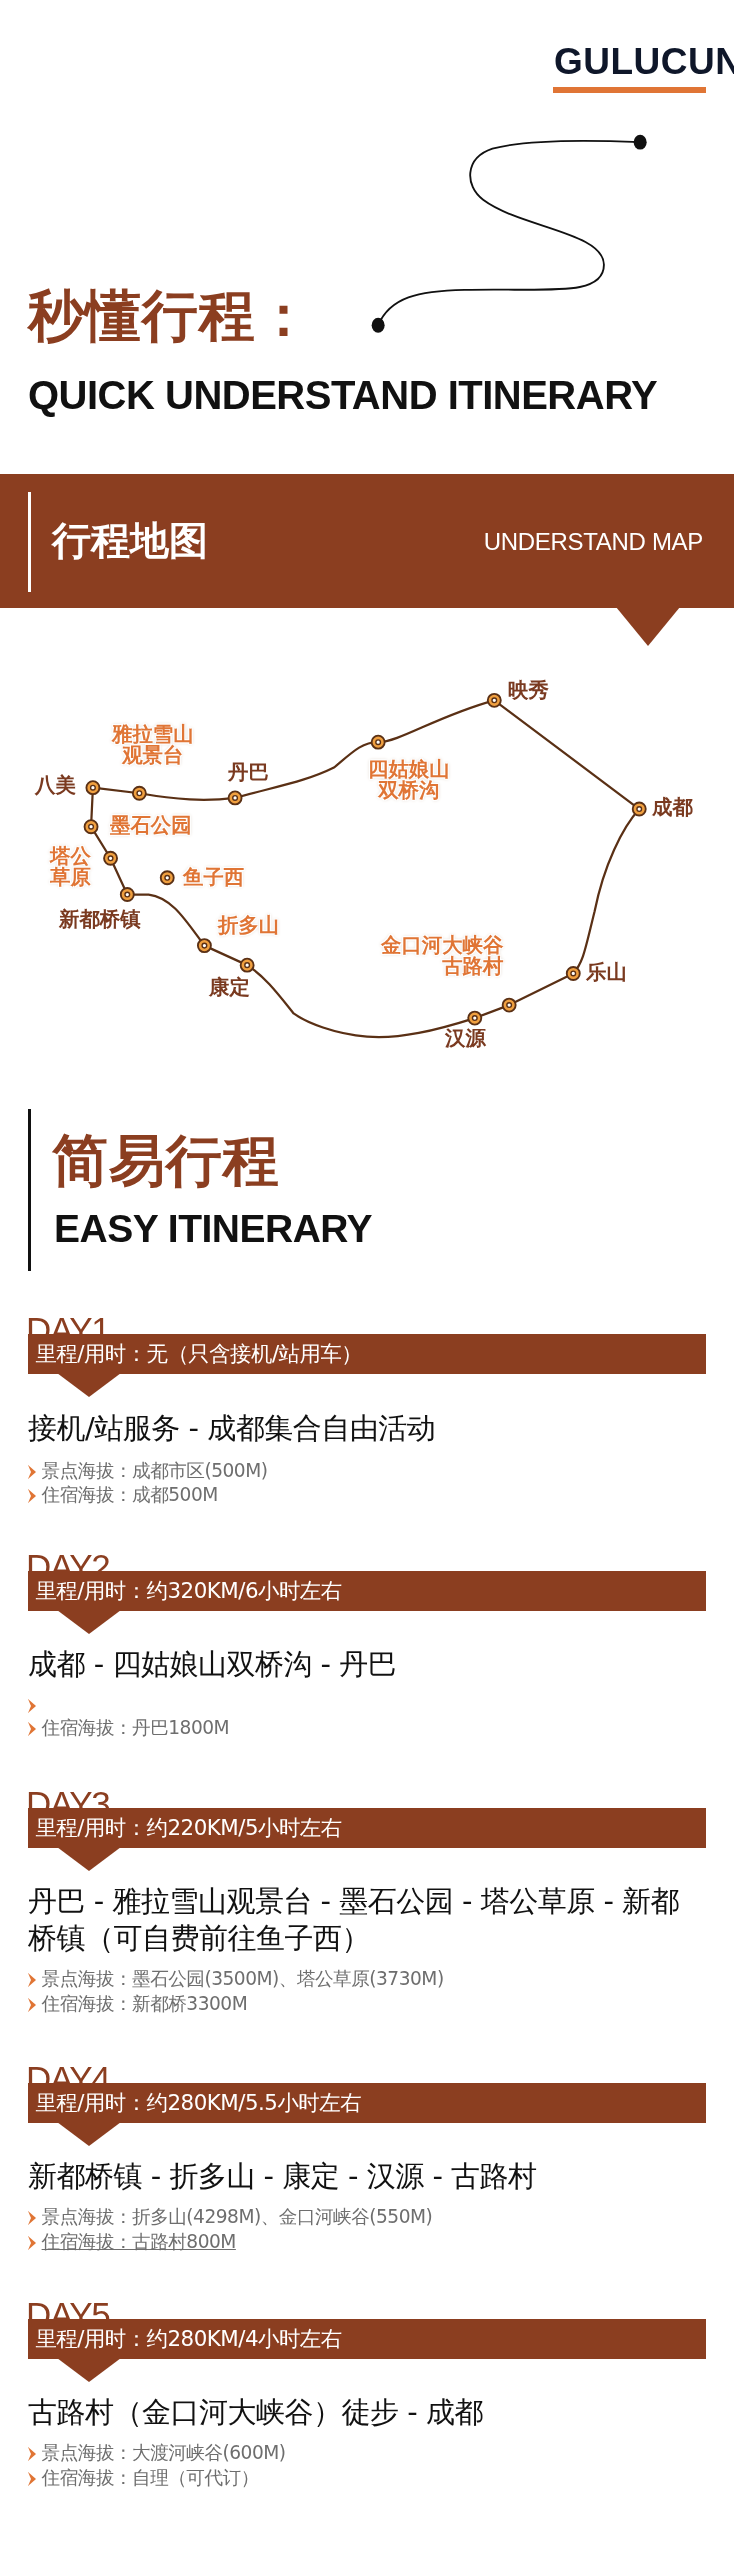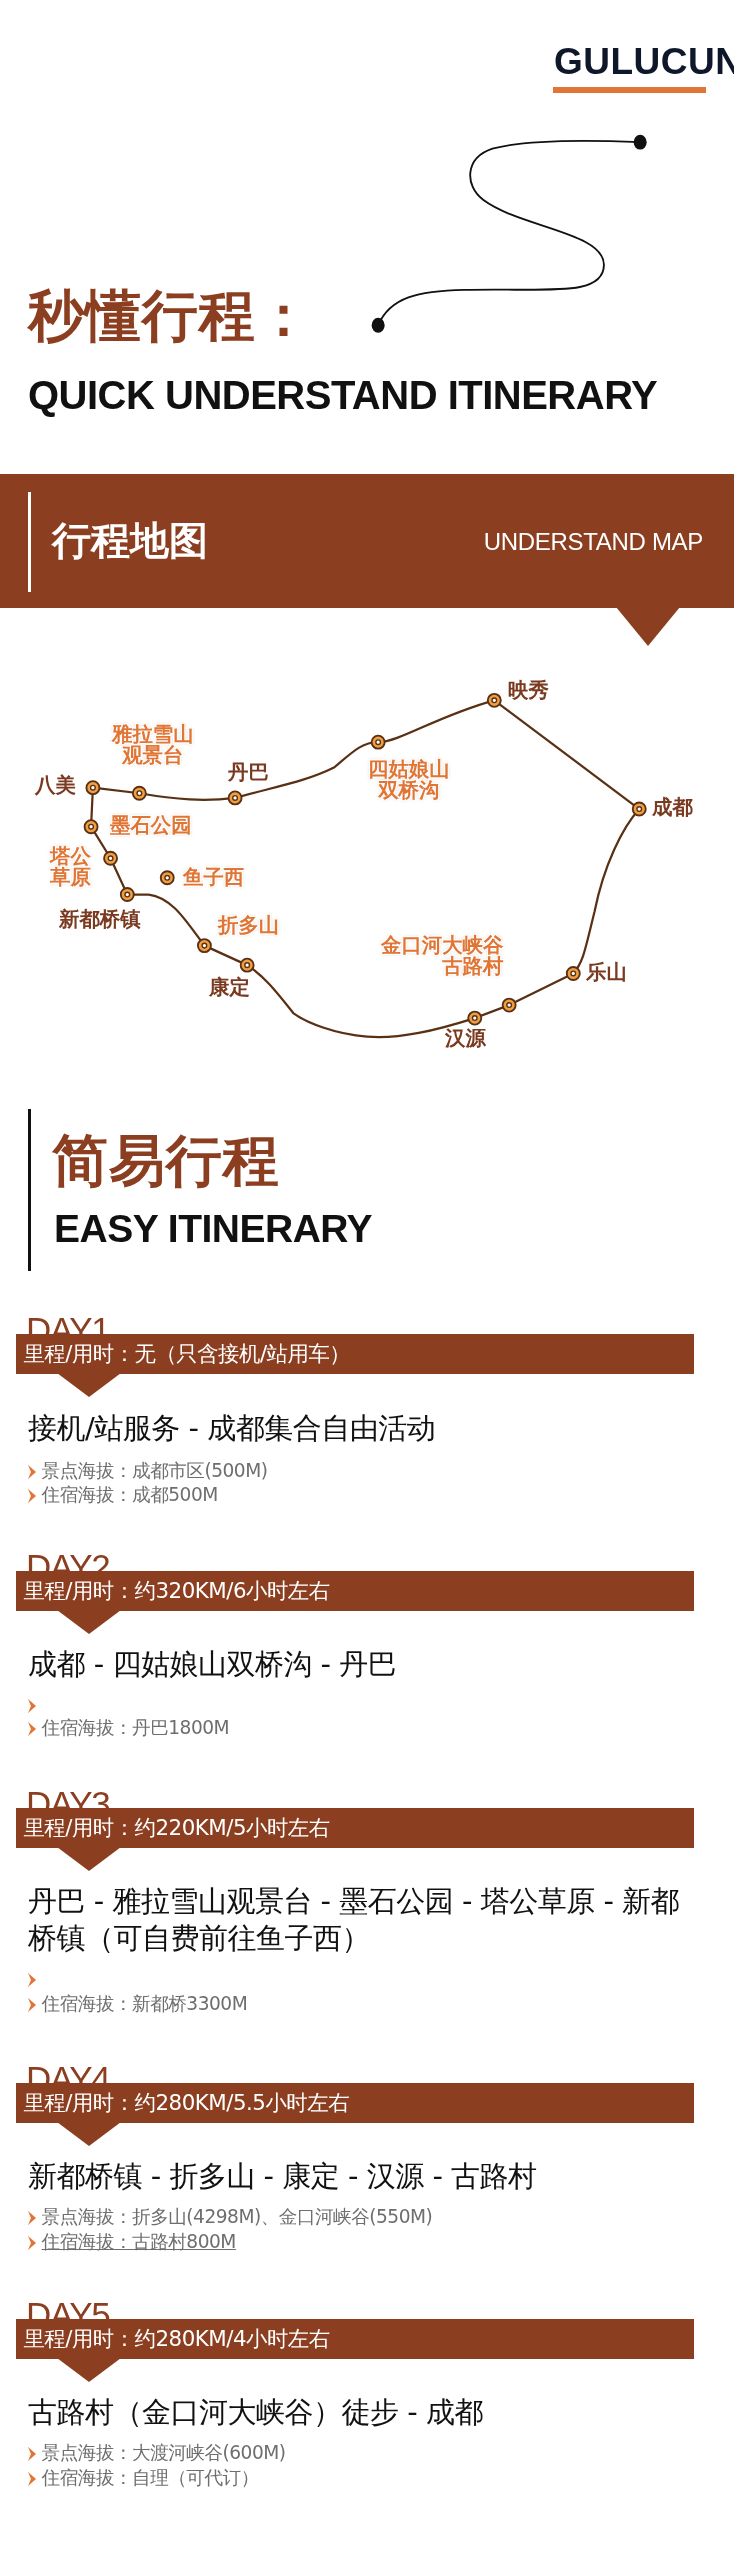--- a/index.html
+++ b/index.html
@@ -29,21 +29,21 @@
   .map-label.center { text-align: center; }
 
   
   .easy-line { left: 28px; top: 1109px; width: 2.8px; height: 162px; background: #111; }
   .easy-cn { left: 52px; top: 1127px; font-size: 56px; font-weight: bold; color: #8B3E20; line-height: 67px; letter-spacing: 0.9px; }
   .easy-en { left: 54px; top: 1208px; font-family: "Liberation Sans", sans-serif; font-weight: bold; font-size: 39px; color: #111; line-height: 41px; letter-spacing: -0.5px; }
 
   
   .day { position: absolute; left: 0; width: 734px; }
   .day-label { position: absolute; left: 26px; top: 0; font-family: "Liberation Sans", sans-serif; font-size: 35px; color: #8B3E20; line-height: 32px; letter-spacing: -1.4px; margin-top: 6px; }
-  .day-bar { position: absolute; left: 16px; top: 26px; width: 678px; height: 40px; background: #8B3E20; }
+  .day-bar { position: absolute; left: 28px; top: 26px; width: 678px; height: 40px; background: #8B3E20; }
   .day-bar-text { position: absolute; left: 7.4px; top: 0; line-height: 40px; font-size: 21.4px; color: #fff; white-space: nowrap; letter-spacing: -0.5px; }
   .day-tri { position: absolute; left: 57px; top: 65px; width: 0; height: 0; border-left: 32px solid transparent; border-right: 32px solid transparent; border-top: 24px solid #8B3E20; }
   .day-title { position: absolute; left: 28px; width: 669px; font-size: 29px; color: #111; line-height: 37px; letter-spacing: -0.5px; }
   .day-bullet { position: absolute; left: 28px; font-size: 18.6px; color: #6e6e6e; line-height: 24px; white-space: nowrap; letter-spacing: -0.5px; }
   .bullet-mark { display: inline-block; width: 0; height: 0; border-top: 7.4px solid transparent; border-bottom: 7.4px solid transparent; border-left: 8.4px solid #E07535; margin-right: 5.6px; vertical-align: -1.9px; position: relative; }
   .bullet-mark::after { content: ""; position: absolute; left: -8.4px; top: -7.4px; width: 0; height: 0; border-top: 7.4px solid transparent; border-bottom: 7.4px solid transparent; border-left: 3.7px solid #fff; }
 </style>
 </head>
 <body>
 
@@ -167,21 +167,21 @@
 </div>
 
 <div class="day" style="top:1782px;">
   <div class="day-label">DAY3</div>
   <div class="day-bar">
     <span class="day-bar-text">里程/用时：约220KM/5小时左右</span>
   </div>
   <div class="day-tri"></div>
   <div class="day-title" style="top:101px;">丹巴 - 雅拉雪山观景台 - 墨石公园 - 塔公草原 - 新都桥镇（可自费前往鱼子西）</div>
   <div class="day-bullet" style="top:185px;">
-    <span class="bullet-mark"></span>
+    <span class="bullet-mark"></span><span>景点海拔：墨石公园(3500M)、塔公草原(3730M)</span>
   </div>
   <div class="day-bullet" style="top:210px;">
     <span class="bullet-mark"></span><span>住宿海拔：新都桥3300M</span>
   </div>
 </div>
 
 <div class="day" style="top:2057px;">
   <div class="day-label">DAY4</div>
   <div class="day-bar">
     <span class="day-bar-text">里程/用时：约280KM/5.5小时左右</span>

